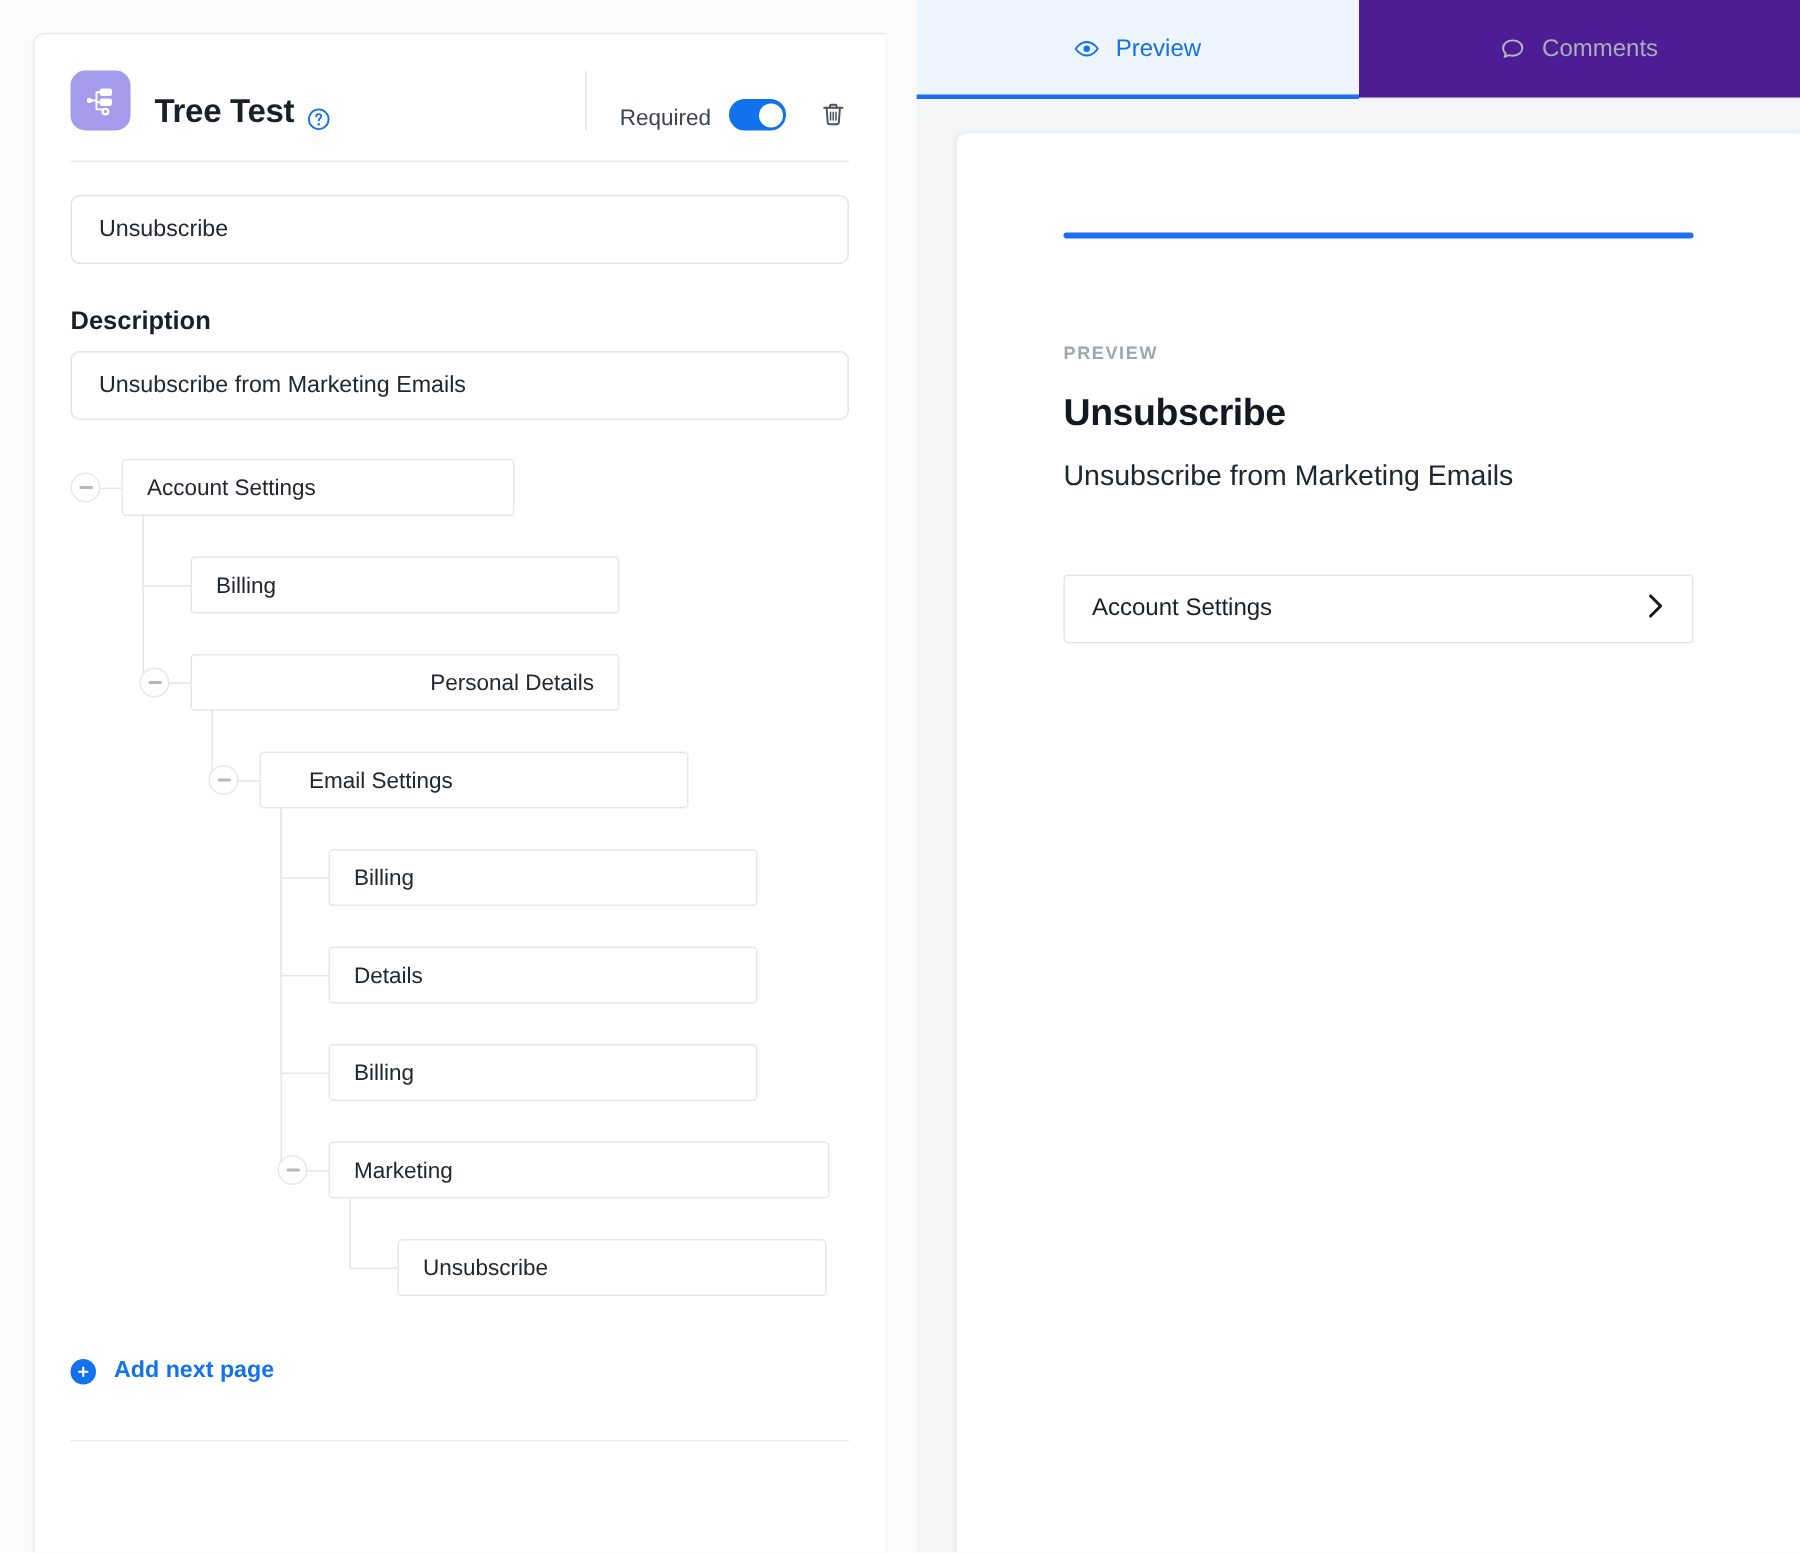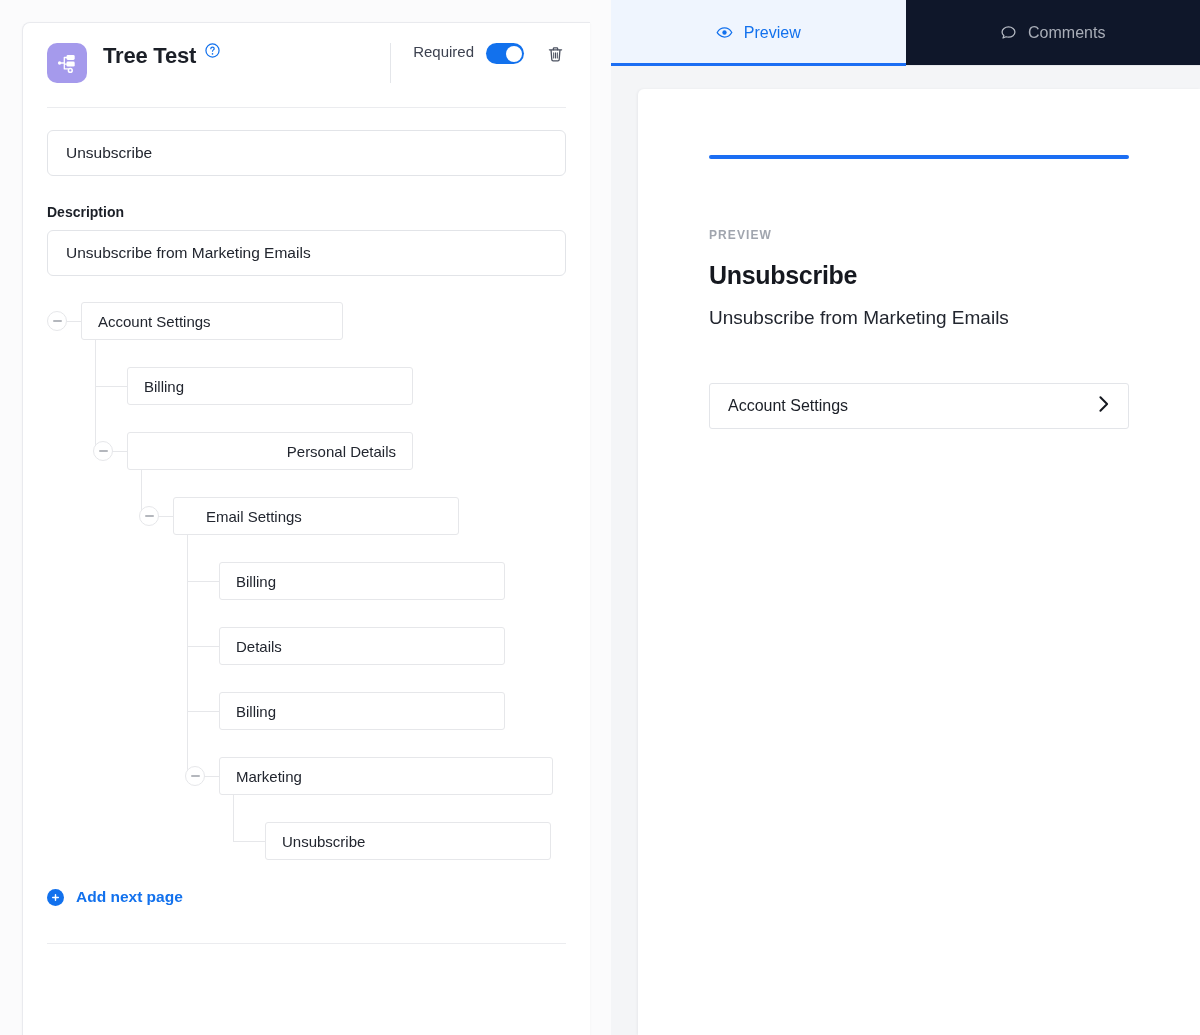--- a/index.html
+++ b/index.html
@@ -41,21 +41,21 @@
     border-right: none;
     border-bottom: none;
     border-top-left-radius: 8px;
     box-shadow: 0 1px 3px rgba(16,24,40,0.04);
     padding: 0;
   }
 
   
   .card-header {
     display: flex;
-    align-items: flex-start;
+    align-items: flex-end;
     padding: 20px 24px 20px 24px;
     height: 84px;
   }
 
   .type-icon {
     width: 40px;
     height: 40px;
     border-radius: 10px;
     background: #a59aec;
     display: flex;
@@ -150,21 +150,21 @@
     background: #ffffff;
     font-family: "Liberation Sans", sans-serif;
     font-size: 15.5px;
     color: #22262f;
     padding: 0 18px;
     outline: none;
   }
   .text-field::placeholder { color: #9aa0ab; }
 
   .field-label {
-    font-size: 14px;
+    font-size: 17px;
     font-weight: 700;
     color: #1b1f27;
     margin: 28px 0 10px 0;
   }
 
   .tree-label {
     font-size: 14.5px;
     font-weight: 700;
     color: #1b1f27;
     margin: 44px 0 0 0;
@@ -221,21 +221,21 @@
     position: absolute;
     width: 1px;
     background: #e6e7ea;
     z-index: 1;
   }
 
   
   .add-next {
     display: flex;
     align-items: center;
-    margin-top: 16px;
+    margin-top: 29px;
     cursor: pointer;
     width: max-content;
   }
   .plus-circle {
     width: 17px;
     height: 17px;
     border-radius: 50%;
     background: #1271ed;
     display: flex;
     align-items: center;
@@ -272,21 +272,21 @@
     position: relative;
   }
   .tab {
     flex: 1 1 50%;
     display: flex;
     align-items: center;
     justify-content: center;
     font-size: 16px;
     cursor: pointer;
     position: relative;
-    background: #0f172a;
+    background: #4c1d95;
     color: #a9aeb8;
   }
   .tab.active {
     background: #eff5fe;
     color: #1271ed;
   }
   .tab.active::after {
     content: "";
     position: absolute;
     left: 0; right: 0; bottom: -1px;

